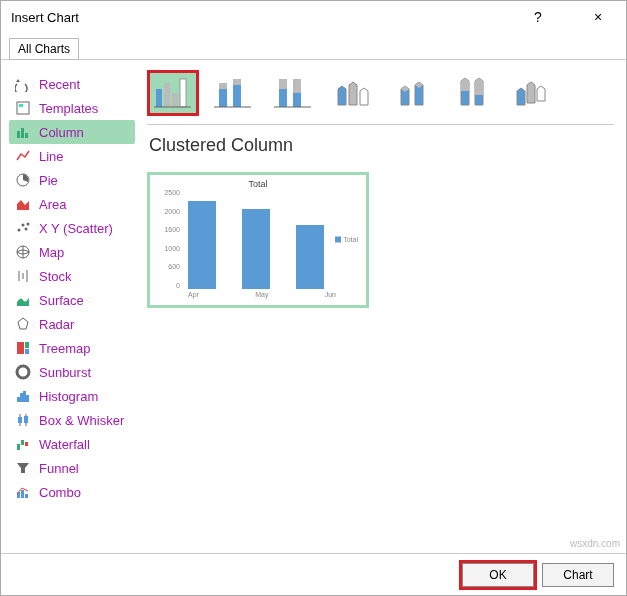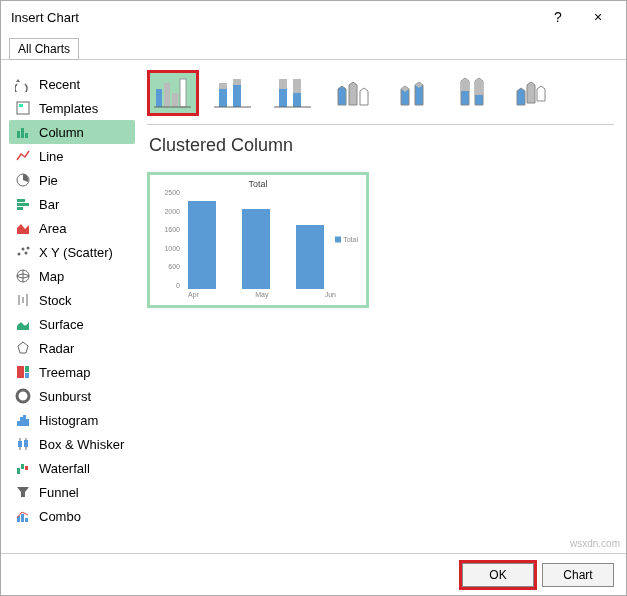--- a/index.html
+++ b/index.html
@@ -15,20 +15,21 @@
   display: flex;
   flex-direction: column;
   position: relative;
 }
 .titlebar {
   height: 32px;
   display: flex;
   align-items: center;
   padding: 0 8px;
   font-size: 13px;
+  gap: 20px;
 }
 .titlebar-title { flex: 1; padding-left: 2px; }
 .titlebar-q, .titlebar-x {
   width: 40px; height: 28px;
   display: flex; align-items: center; justify-content: center;
   font-size: 14px;
 }
 .tabs-row {
   padding: 4px 0 0 8px;
   border-bottom: 1px solid #ccc;
@@ -62,21 +63,21 @@
 }
 .side-item.selected {
   background: #9fd9b5;
   text-align: center;
 }
 .side-icon {
   width: 16px; height: 16px;
   display: flex; align-items: center; justify-content: center;
   color: #555;
 }
-.side-label { font-size: 13px; color: #000000; }
+.side-label { font-size: 13px; color: #a21caf; }
 .main {
   flex: 1;
   padding: 10px 12px 0 6px;
 }
 .subtype-row {
   display: flex;
   gap: 8px;
   align-items: center;
   border-bottom: 1px solid #ccc;
   padding-bottom: 8px;
@@ -225,30 +226,20 @@
         <span class="side-label">Line</span>
       </div>
       <div class="side-item">
         <span class="side-icon">
             <svg width="16" height="16">
               <circle cx="8" cy="8" r="6" fill="none" stroke="#666"></circle>
               <path d="M8 8 L8 2 A6 6 0 0 1 13 10 Z" fill="#666"></path>
             </svg>
           </span>
         <span class="side-label">Pie</span>
-      </div>
-      <div class="side-item">
-        <span class="side-icon">
-            <svg width="16" height="16">
-              <rect x="2" y="3" width="8" height="3" fill="#3a7"></rect>
-              <rect x="2" y="7" width="12" height="3" fill="#3a7"></rect>
-              <rect x="2" y="11" width="6" height="3" fill="#3a7"></rect>
-            </svg>
-          </span>
-        <span class="side-label">Bar</span>
       </div>
       <div class="side-item">
         <span class="side-icon">
             <svg width="16" height="16">
               <polygon points="2,14 2,8 6,4 10,9 14,5 14,14" fill="#d44"></polygon>
             </svg>
           </span>
         <span class="side-label">Area</span>
       </div>
       <div class="side-item">

